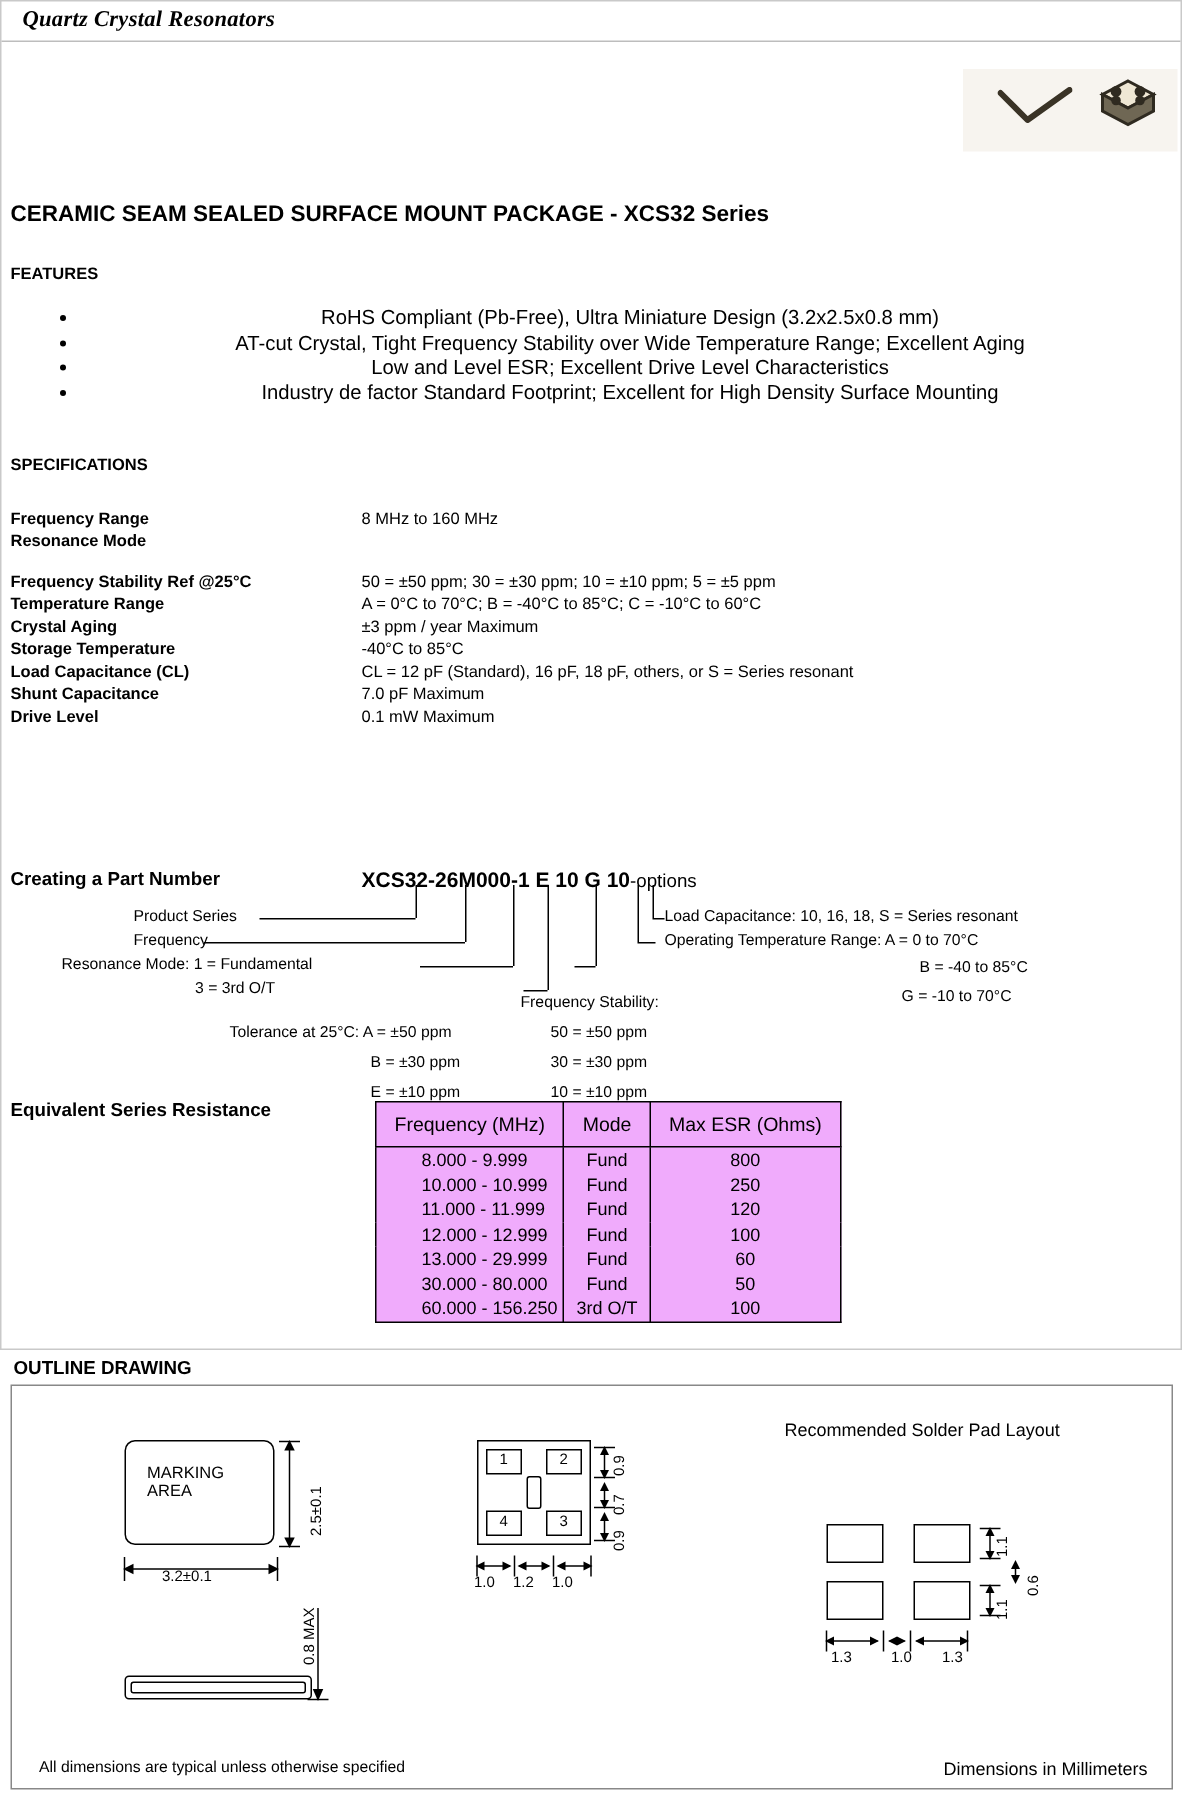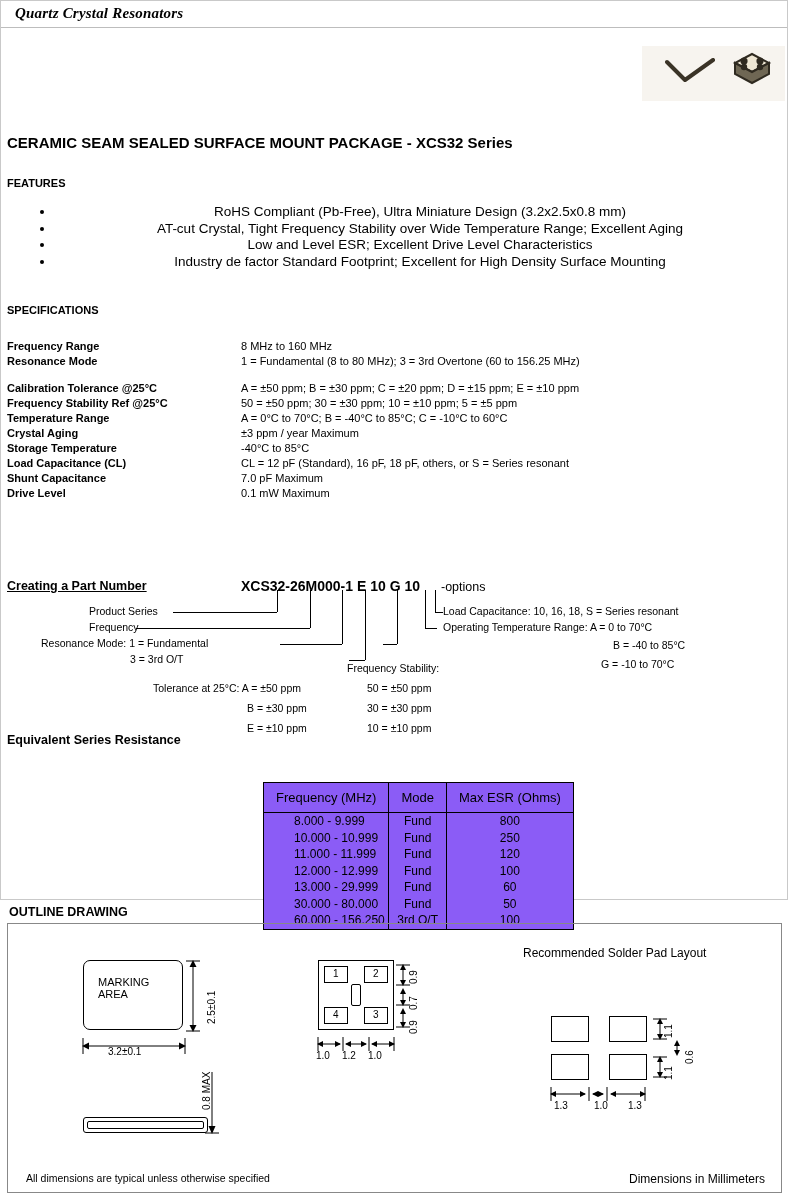--- a/index.html
+++ b/index.html
@@ -59,39 +59,38 @@
   }
   .spec-row{display:flex;line-height:15px;}
   .spec-row .k{
     width:234px;font-weight:bold;flex:0 0 234px;
   }
   .spec-row .v{flex:1;}
   .spec-gap{height:12px;}
   
   .pn-wrap{position:absolute;left:0;top:575px;width:788px;height:145px;}
   .pn-title{
-    position:absolute;left:6px;top:3px;font-weight:bold;font-size:12.5px;text-decoration:underline;
+    position:absolute;left:6px;top:3px;font-weight:bold;font-size:12.5px;
   }
   .pn-code{
     position:absolute;left:240px;top:2px;font-weight:bold;font-size:14px;
   }
-  .pn-code .opt{font-weight:normal;font-size:12.5px;padding-left:21px;}
+  .pn-code .opt{font-weight:normal;font-size:12.5px;}
   .pn-lbl{position:absolute;font-size:10.5px;white-space:nowrap;}
   .ln{position:absolute;background:#000;}
   .ln-h{height:1px;}
   .ln-v{width:1px;}
   
   .esr-title{
     position:absolute;left:6px;top:732px;font-weight:bold;font-size:12.5px;
   }
   table.esr{
-    position:absolute;left:262px;top:733px;
+    position:absolute;left:249px;top:733px;
     border-collapse:collapse;font-size:12px;
-    background:#8b5cf6;
-    margin-top:48px;
+    background:#f0abfc;
   }
   table.esr th, table.esr td{
     border:1px solid #000;padding:0;text-align:center;
   }
   table.esr thead th{
     height:29px;font-weight:normal;font-size:13px;padding:0 12px;
   }
   table.esr tbody td{
     border-left:1px solid #000;border-right:1px solid #000;
     border-top:none;border-bottom:none;
@@ -157,27 +156,22 @@
 
   <div class="sub-title" style="left:6px;top:303px;">SPECIFICATIONS</div>
 
   <div class="spec">
     <div class="spec-row">
       <div class="k">Frequency Range</div>
       <div class="v">8 MHz to 160 MHz</div>
     </div>
     <div class="spec-row">
       <div class="k">Resonance Mode</div>
-      <div class="v">1 = Fundamental (8 to 80 MHz);  3 = 3rd Overtone (60 to 156.25 MHz)</div>
     </div>
     <div class="spec-gap"></div>
-    <div class="spec-row">
-      <div class="k">Calibration Tolerance @25°C</div>
-      <div class="v">A = ±50 ppm;  B = ±30 ppm;  C = ±20 ppm;  D = ±15 ppm;  E = ±10 ppm</div>
-    </div>
     <div class="spec-row">
       <div class="k">Frequency Stability Ref @25°C</div>
       <div class="v">50 = ±50 ppm;  30 = ±30 ppm;  10 = ±10 ppm;  5 = ±5 ppm</div>
     </div>
     <div class="spec-row">
       <div class="k">Temperature Range</div>
       <div class="v">A = 0°C to 70°C;  B = -40°C to 85°C;  C = -10°C to 60°C</div>
     </div>
     <div class="spec-row">
       <div class="k">Crystal Aging</div>

